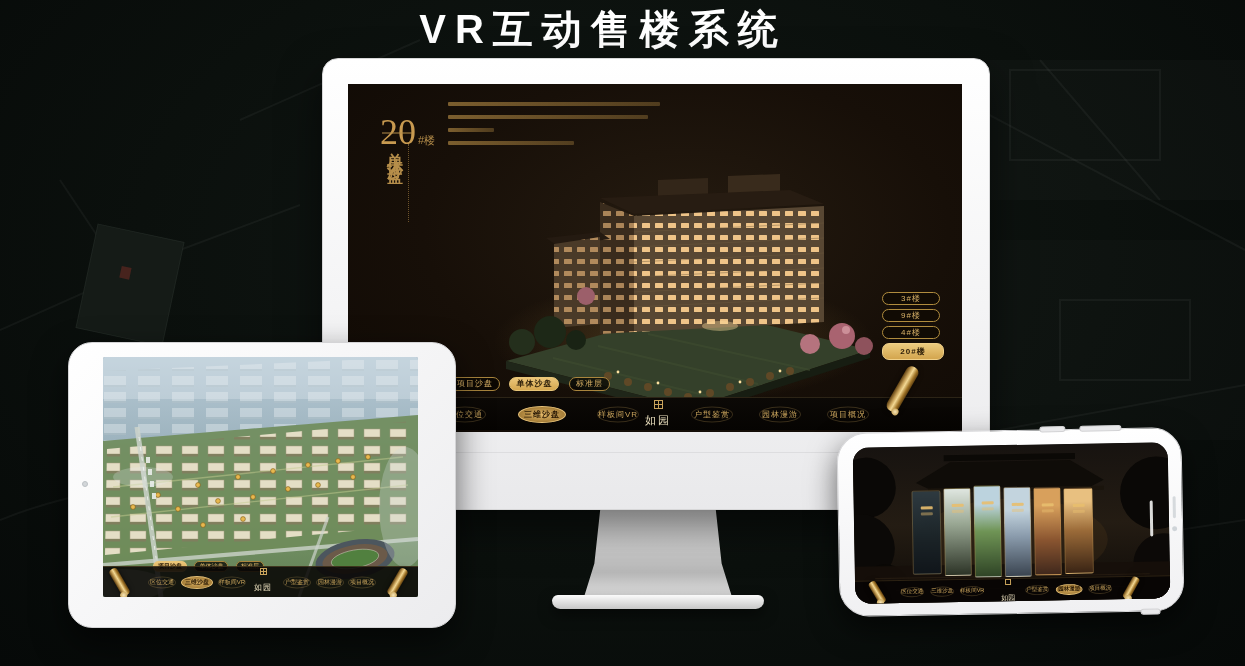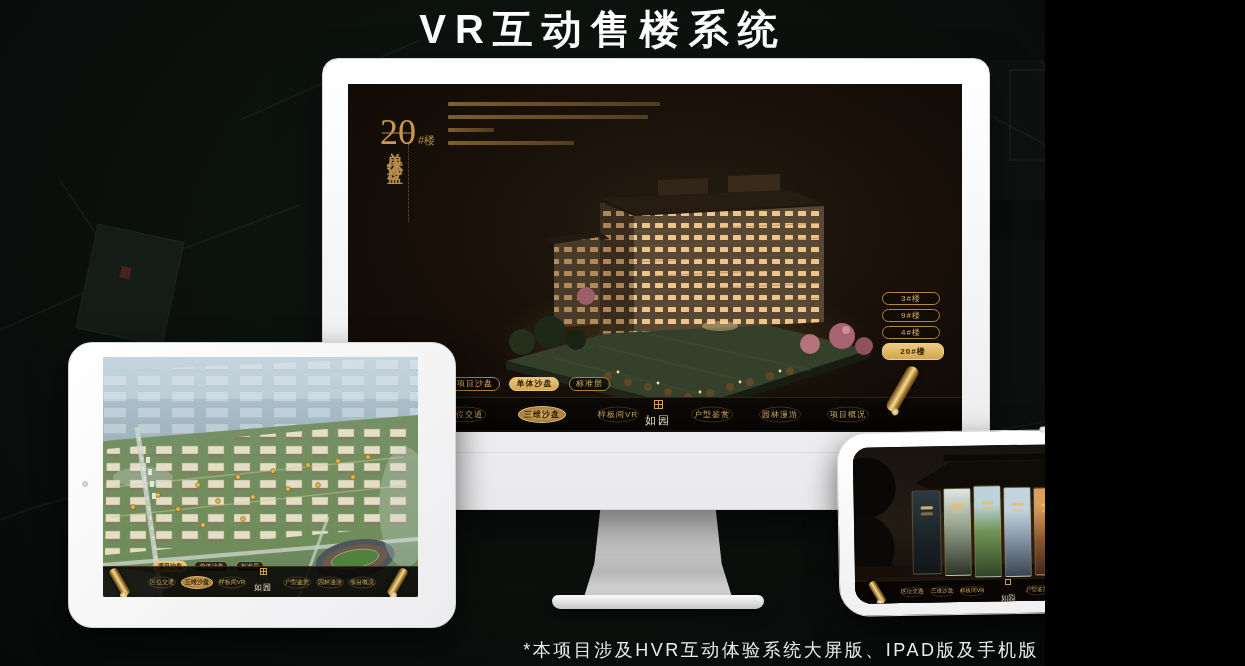--- a/index.html
+++ b/index.html
@@ -1,16 +1,16 @@
 <!DOCTYPE html>
 <html><head>
 <meta charset="utf-8">
 <style>
   html,body{margin:0;padding:0;background:#000;}
-  .stage{position:relative;width:1045px;height:666px;overflow:hidden;
+  .stage{position:relative;width:1245px;height:666px;overflow:hidden;
     font-family:"Liberation Sans","DejaVu Sans",sans-serif;
     background:radial-gradient(ellipse at 50% 38%,#111714 0%,#0b100d 55%,#060908 100%);}
   .stage *{box-sizing:border-box;}
 
   
   .bg-map{position:absolute;inset:0;}
 
   
   .title{position:absolute;left:603px;top:2px;transform:translateX(-50%);
     color:#ffffff;font-size:40px;font-weight:600;letter-spacing:9px;white-space:nowrap;}
@@ -412,14 +412,13 @@
         <span class="nav-item" style="left:182px">户型鉴赏</span>
         <span class="nav-item sel" style="left:214px">园林漫游</span>
         <span class="nav-item" style="left:245px">项目概况</span>
         <span class="scroll p-scroll" style="left:272px;top:-1px">
             <i></i>
           </span>
       </div>
     </div>
   </div>
 
-  <div class="footnote">*本项目涉及HVR互动体验系统大屏版、IPAD版及手机版</div>
 </div>
 
 </body></html>

